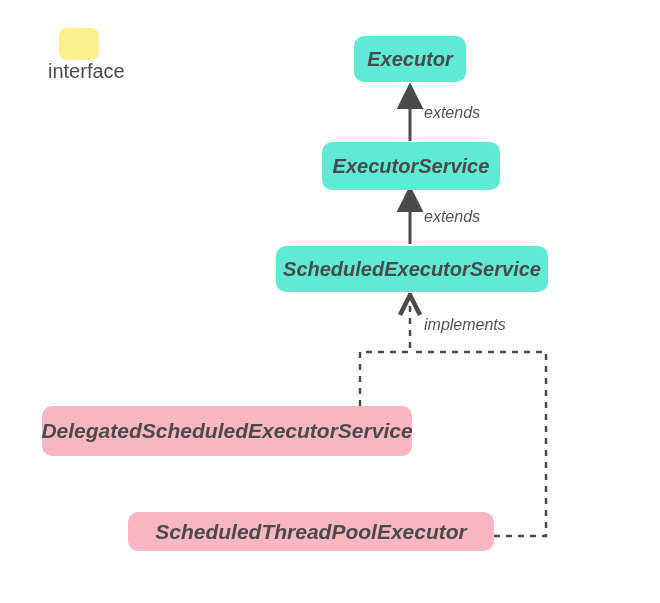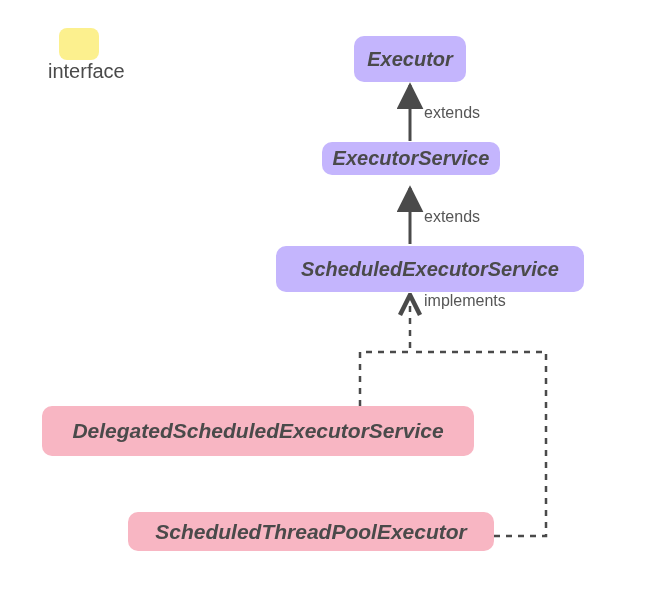--- a/index.html
+++ b/index.html
@@ -38,25 +38,26 @@
     .node {
       position: absolute;
       border-radius: 10px;
       display: flex;
       align-items: center;
       justify-content: center;
       font-weight: 700;
       font-style: italic;
       color: #4a4a4a;
     }
-    .node-interface { background: #c4b5fd; }
+    .node-interface { background: #5eead4; }
     .node-class { background: #f8b6c3; }
     .edge-label {
       position: absolute;
       font-size: 16px;
+      font-style: italic;
       color: #565656;
     }
     svg.connectors {
       position: absolute;
       top: 0;
       left: 0;
       width: 660px;
       height: 603px;
       pointer-events: none;
     }
@@ -87,31 +88,31 @@
   <div class="legend-item">
     <div class="legend-swatch swatch-interface"></div>
     <span class="legend-label">interface</span>
   </div>
 </div>
 
 <div class="node node-interface" style="left:354px; top:36px; width:112px; height:46px; font-size:20px;">
   <span>Executor</span>
 </div>
 
-<div class="node node-interface" style="left:322px; top:142px; width:178px; height:33px; font-size:20px;">
+<div class="node node-interface" style="left:322px; top:142px; width:178px; height:48px; font-size:20px;">
   <span>ExecutorService</span>
 </div>
 
-<div class="node node-interface" style="left:276px; top:246px; width:308px; height:46px; font-size:20px;">
+<div class="node node-interface" style="left:276px; top:246px; width:272px; height:46px; font-size:20px;">
   <span>ScheduledExecutorService</span>
 </div>
 
-<div class="node node-class" style="left:42px; top:406px; width:432px; height:50px; font-size:21px;">
+<div class="node node-class" style="left:42px; top:406px; width:370px; height:50px; font-size:21px;">
   <span>DelegatedScheduledExecutorService</span>
 </div>
 
 <div class="node node-class" style="left:128px; top:512px; width:366px; height:39px; font-size:21px;">
   <span>ScheduledThreadPoolExecutor</span>
 </div>
 
 <div class="edge-label" style="left:424px; top:104px;">extends</div>
 <div class="edge-label" style="left:424px; top:208px;">extends</div>
-<div class="edge-label" style="left:424px; top:292px;text-align:right;">implements</div>
+<div class="edge-label" style="left:424px; top:316px;text-align:right;">implements</div>
 
 </body></html>

